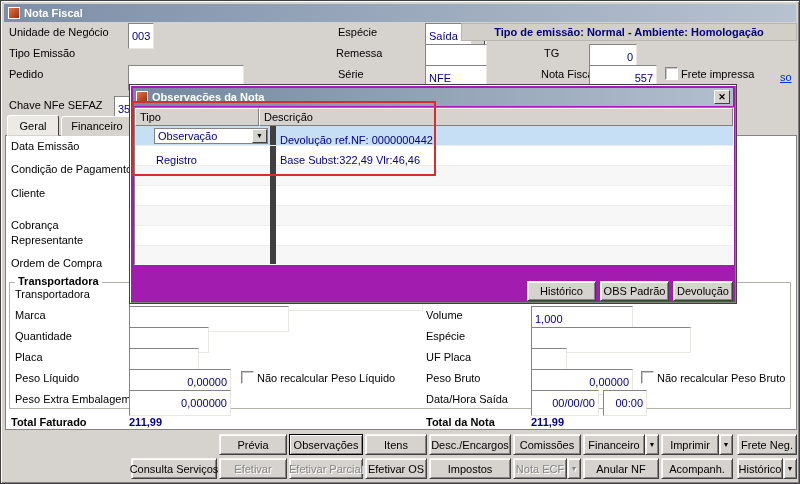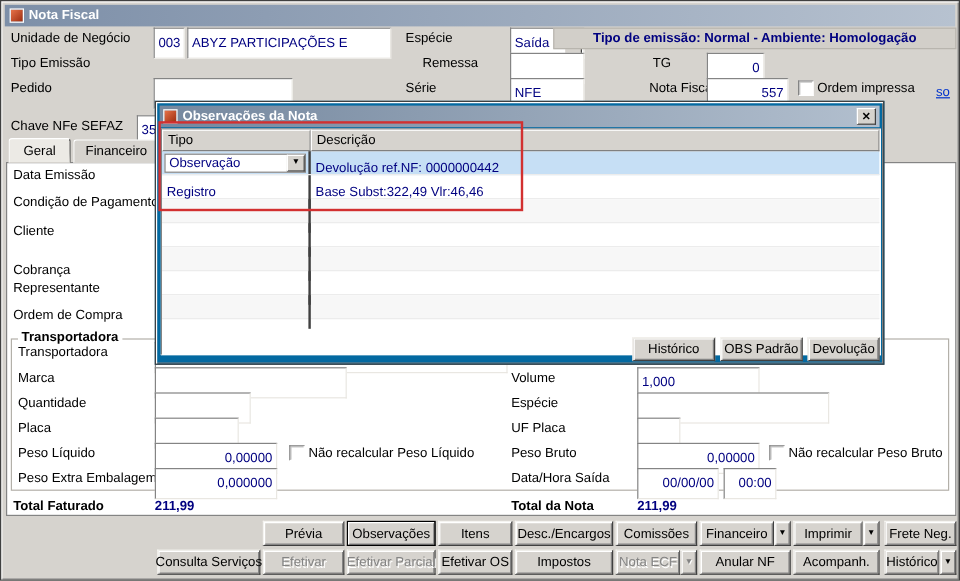--- a/index.html
+++ b/index.html
@@ -38,80 +38,79 @@
   .groupbox { position:absolute; border:1px solid #b3b0a9; box-shadow:1px 1px 0 #fff; }
   .grouplabel { position:absolute; background:#fff; padding:0 3px; font-weight:bold; }
   .btn { position:absolute; height:21px; background:#d6d3ce; color:#000;
          border:1px solid; border-color:#f5f4f1 #404040 #404040 #f5f4f1;
          box-shadow:inset 1px 1px 0 #fff, inset -1px -1px 0 #848484;
          display:flex; align-items:center; justify-content:center; cursor:pointer; white-space:nowrap; }
   .btn.dis { color:#848484; text-shadow:1px 1px 0 #fff; cursor:default; }
   .btn.default { outline:1px solid #000; outline-offset:-1px; font-weight:normal; }
   .arrowbtn::after { content:"▼"; font-size:7px; }
   .dialog { position:absolute; left:128px; top:83px; width:608px; height:220px;
-            background:#0369a1; border:1px solid #404040;
+            background:#a21caf; border:1px solid #404040;
             box-shadow:inset 1px 1px 0 #fff, inset -1px -1px 0 #808080; z-index:10; }
   .dlg-titlebar { position:absolute; left:3px; top:3px; right:3px; height:18px;
                   background:linear-gradient(90deg,#75889f,#b2bfce);
                   display:flex; align-items:center; gap:4px; padding:0 3px;
                   color:#fff; font-weight:bold; }
   .closebtn { margin-left:auto; width:16px; height:14px; background:#d6d3ce; color:#000;
               border:1px solid; border-color:#fff #404040 #404040 #fff;
               display:flex; align-items:center; justify-content:center; cursor:pointer; }
   .closebtn::after { content:"✕"; font-size:9px; }
-  .grid { position:absolute; left:4px; top:22px; width:600px; height:189px; background:#fff;
+  .grid { position:absolute; left:4px; top:22px; width:600px; height:158px; background:#fff;
           border:1px solid; border-color:#848484 #fff #fff #848484; overflow:hidden; }
   .ghead { display:flex; height:18px; }
   .hcell { background:#d6d3ce; border:1px solid; border-color:#fff #808080 #808080 #fff;
            padding:1px 4px; display:flex; align-items:center; }
   .grow { display:flex; height:20px; border-bottom:1px solid #ececec; color:#000080; }
   .grow.alt { background:#f7f7f7; }
   .grow.sel { background:#c6dff5; }
   .gcell { padding:14px 4px; display:flex; align-items:center; overflow:hidden; white-space:nowrap; }
-  .gcell.tipo { width:124px; border-right:2px solid #404040; flex:0 0 124px; }
+  .gcell.tipo { width:124px; border-right:6px solid #404040; flex:0 0 124px;margin-left:17px; }
   .gcell.desc { flex:1; }
   .rowcombo { position:relative; width:100%; height:16px; background:#fff;
               border:1px solid #848484; color:#000080; display:flex; align-items:center; padding:0 3px; }
   .redbox { position:absolute; left:131px; top:100px; width:304px; height:75px;
             border:2px solid #d23030; z-index:30; pointer-events:none; }
 </style>
 </head>
 <body>
 
 <div class="app">
 
   <div class="titlebar">
     <span class="title-icon"></span>
     <span>Nota Fiscal</span>
   </div>
 
   <div class="lbl" style="left:8px;top:25px">Unidade de Negócio</div>
   <div class="fld" style="left:127px;top:22px;width:26px">003</div>
-  <div class="fld" style="left:155px;top:22px;width:170px">ABYZ PARTICIPAÇÕES E</div>
   <div class="lbl" style="left:337px;top:25px">Espécie</div>
   <div class="fld" style="left:424px;top:22px;width:62px;padding-right:17px">
     <span>Saída</span>
     <span class="combo-arrow"></span>
   </div>
   <div class="banner" style="left:460px;top:22px;width:336px;height:18px">Tipo de emissão: Normal - Ambiente: Homologação</div>
 
   <div class="lbl" style="left:8px;top:46px">Tipo Emissão</div>
-  <div class="lbl" style="left:351px;top:46px">Remessa</div>
+  <div class="lbl" style="left:335px;top:46px">Remessa</div>
   <div class="fld" style="left:424px;top:43px;width:62px"></div>
   <div class="lbl" style="left:543px;top:46px">TG</div>
   <div class="fld right" style="left:588px;top:43px;width:48px">0</div>
 
   <div class="lbl" style="left:8px;top:67px">Pedido</div>
   <div class="fld" style="left:127px;top:64px;width:116px"></div>
   <div class="lbl" style="left:337px;top:67px">Série</div>
   <div class="fld" style="left:424px;top:64px;width:62px">NFE</div>
   <div class="lbl" style="left:540px;top:67px">Nota Fiscal</div>
   <div class="fld right" style="left:588px;top:64px;width:68px">557</div>
   <div class="cb" style="left:664px;top:66px"></div>
-  <div class="lbl" style="left:680px;top:67px">Ordem impressa</div>
+  <div class="lbl" style="left:680px;top:67px">Frete impressa</div>
   <div class="link" style="left:779px;top:70px">so</div>
 
   <div class="lbl" style="left:8px;top:98px">Chave NFe SEFAZ</div>
   <div class="fld" style="left:113px;top:95px;width:360px">352</div>
 
   <div class="tab active" style="left:6px;top:114px;width:52px;height:21px">Geral</div>
   <div class="tab" style="left:60px;top:115px;width:72px;height:20px">Financeiro</div>
 
   <div class="panel"></div>
 

